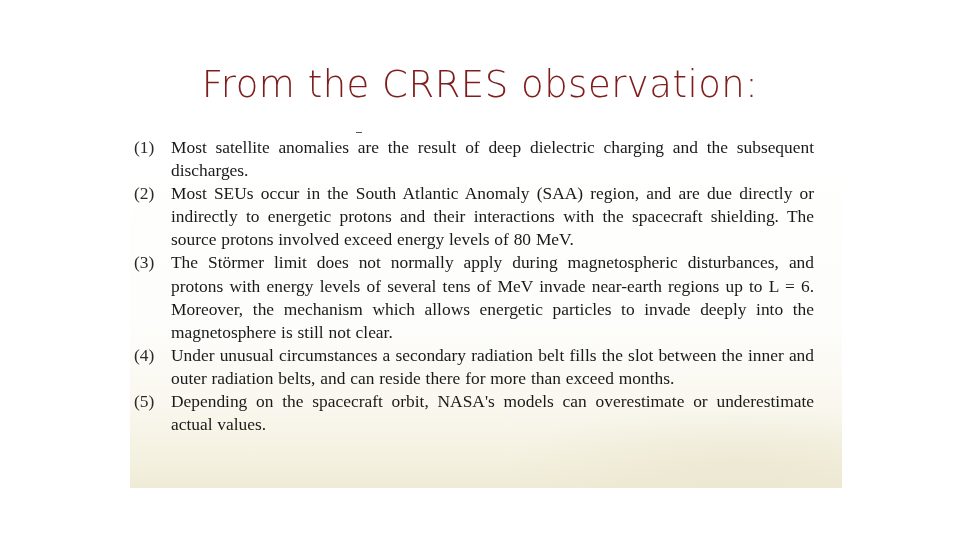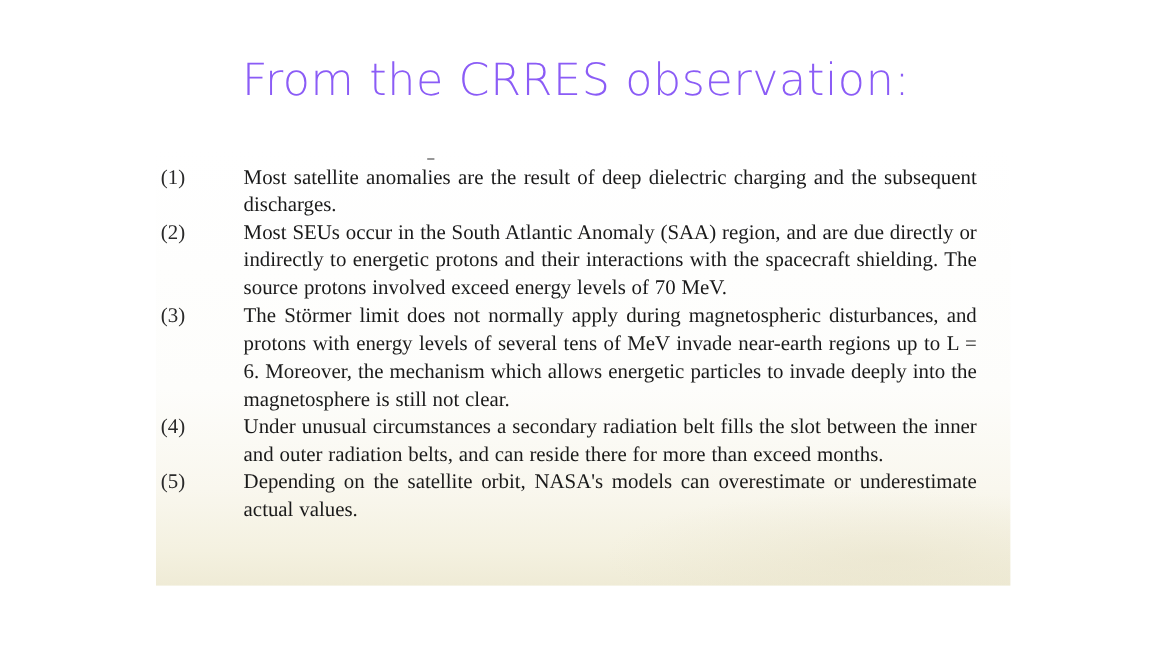--- a/index.html
+++ b/index.html
@@ -12,28 +12,28 @@
     }
     .slide {
       position: relative;
       width: 960px;
       height: 540px;
       background: #ffffff;
     }
     .slide-title {
       position: absolute;
       left: 0;
-      top: 37px;
+      top: 55px;
       width: 960px;
       text-align: center;
       font-family: "DejaVu Sans", "Liberation Sans", sans-serif;
       font-weight: 300;
       font-size: 37px;
       letter-spacing: 0.5px;
-      color: #8b5cf6;
+      color: #7f1d1d;
       line-height: 60px;
     }
     .scan {
       position: absolute;
       left: 130px;
       top: 124px;
       width: 712px;
       height: 364px;
       background: linear-gradient(to bottom,
         #ffffff 0%, #fdfdfb 55%, #f9f7ee 78%, #f4f1e0 92%, #efebd6 100%);
@@ -78,47 +78,46 @@
     }
     .obs-num {
       position: absolute;
       left: 0;
       top: 0;
       color: #2a2a2a;
     }
     .obs-text {
       display: block;
       word-spacing: 0.5px;
-      margin-left: 32px;
     }
   </style>
 </head>
 <body>
 
 <div class="slide">
   <div class="slide-title">From the CRRES observation:</div>
 
   <div class="scan">
     <div class="stray-mark"></div>
     <ol class="obs-list">
       <li class="obs-item">
         <span class="obs-num">(1)</span>
         <span class="obs-text">Most satellite anomalies are the result of deep dielectric charging and the subsequent discharges.</span>
       </li>
       <li class="obs-item">
         <span class="obs-num">(2)</span>
-        <span class="obs-text">Most SEUs occur in the South Atlantic Anomaly (SAA) region, and are due directly or indirectly to energetic protons and their interactions with the spacecraft shielding. The source protons involved exceed energy levels of 70 MeV.</span>
+        <span class="obs-text">Most SEUs occur in the South Atlantic Anomaly (SAA) region, and are due directly or indirectly to energetic protons and their interactions with the spacecraft shielding. The source protons involved exceed energy levels of 80 MeV.</span>
       </li>
       <li class="obs-item">
         <span class="obs-num">(3)</span>
         <span class="obs-text">The Störmer limit does not normally apply during magnetospheric disturbances, and protons with energy levels of several tens of MeV invade near-earth regions up to L = 6. Moreover, the mechanism which allows energetic particles to invade deeply into the magnetosphere is still not clear.</span>
       </li>
       <li class="obs-item">
         <span class="obs-num">(4)</span>
         <span class="obs-text">Under unusual circumstances a secondary radiation belt fills the slot between the inner and outer radiation belts, and can reside there for more than exceed months.</span>
       </li>
       <li class="obs-item">
         <span class="obs-num">(5)</span>
-        <span class="obs-text">Depending on the satellite orbit, NASA's models can overestimate or underestimate actual values.</span>
+        <span class="obs-text">Depending on the spacecraft orbit, NASA's models can overestimate or underestimate actual values.</span>
       </li>
     </ol>
   </div>
 </div>
 
 </body></html>

